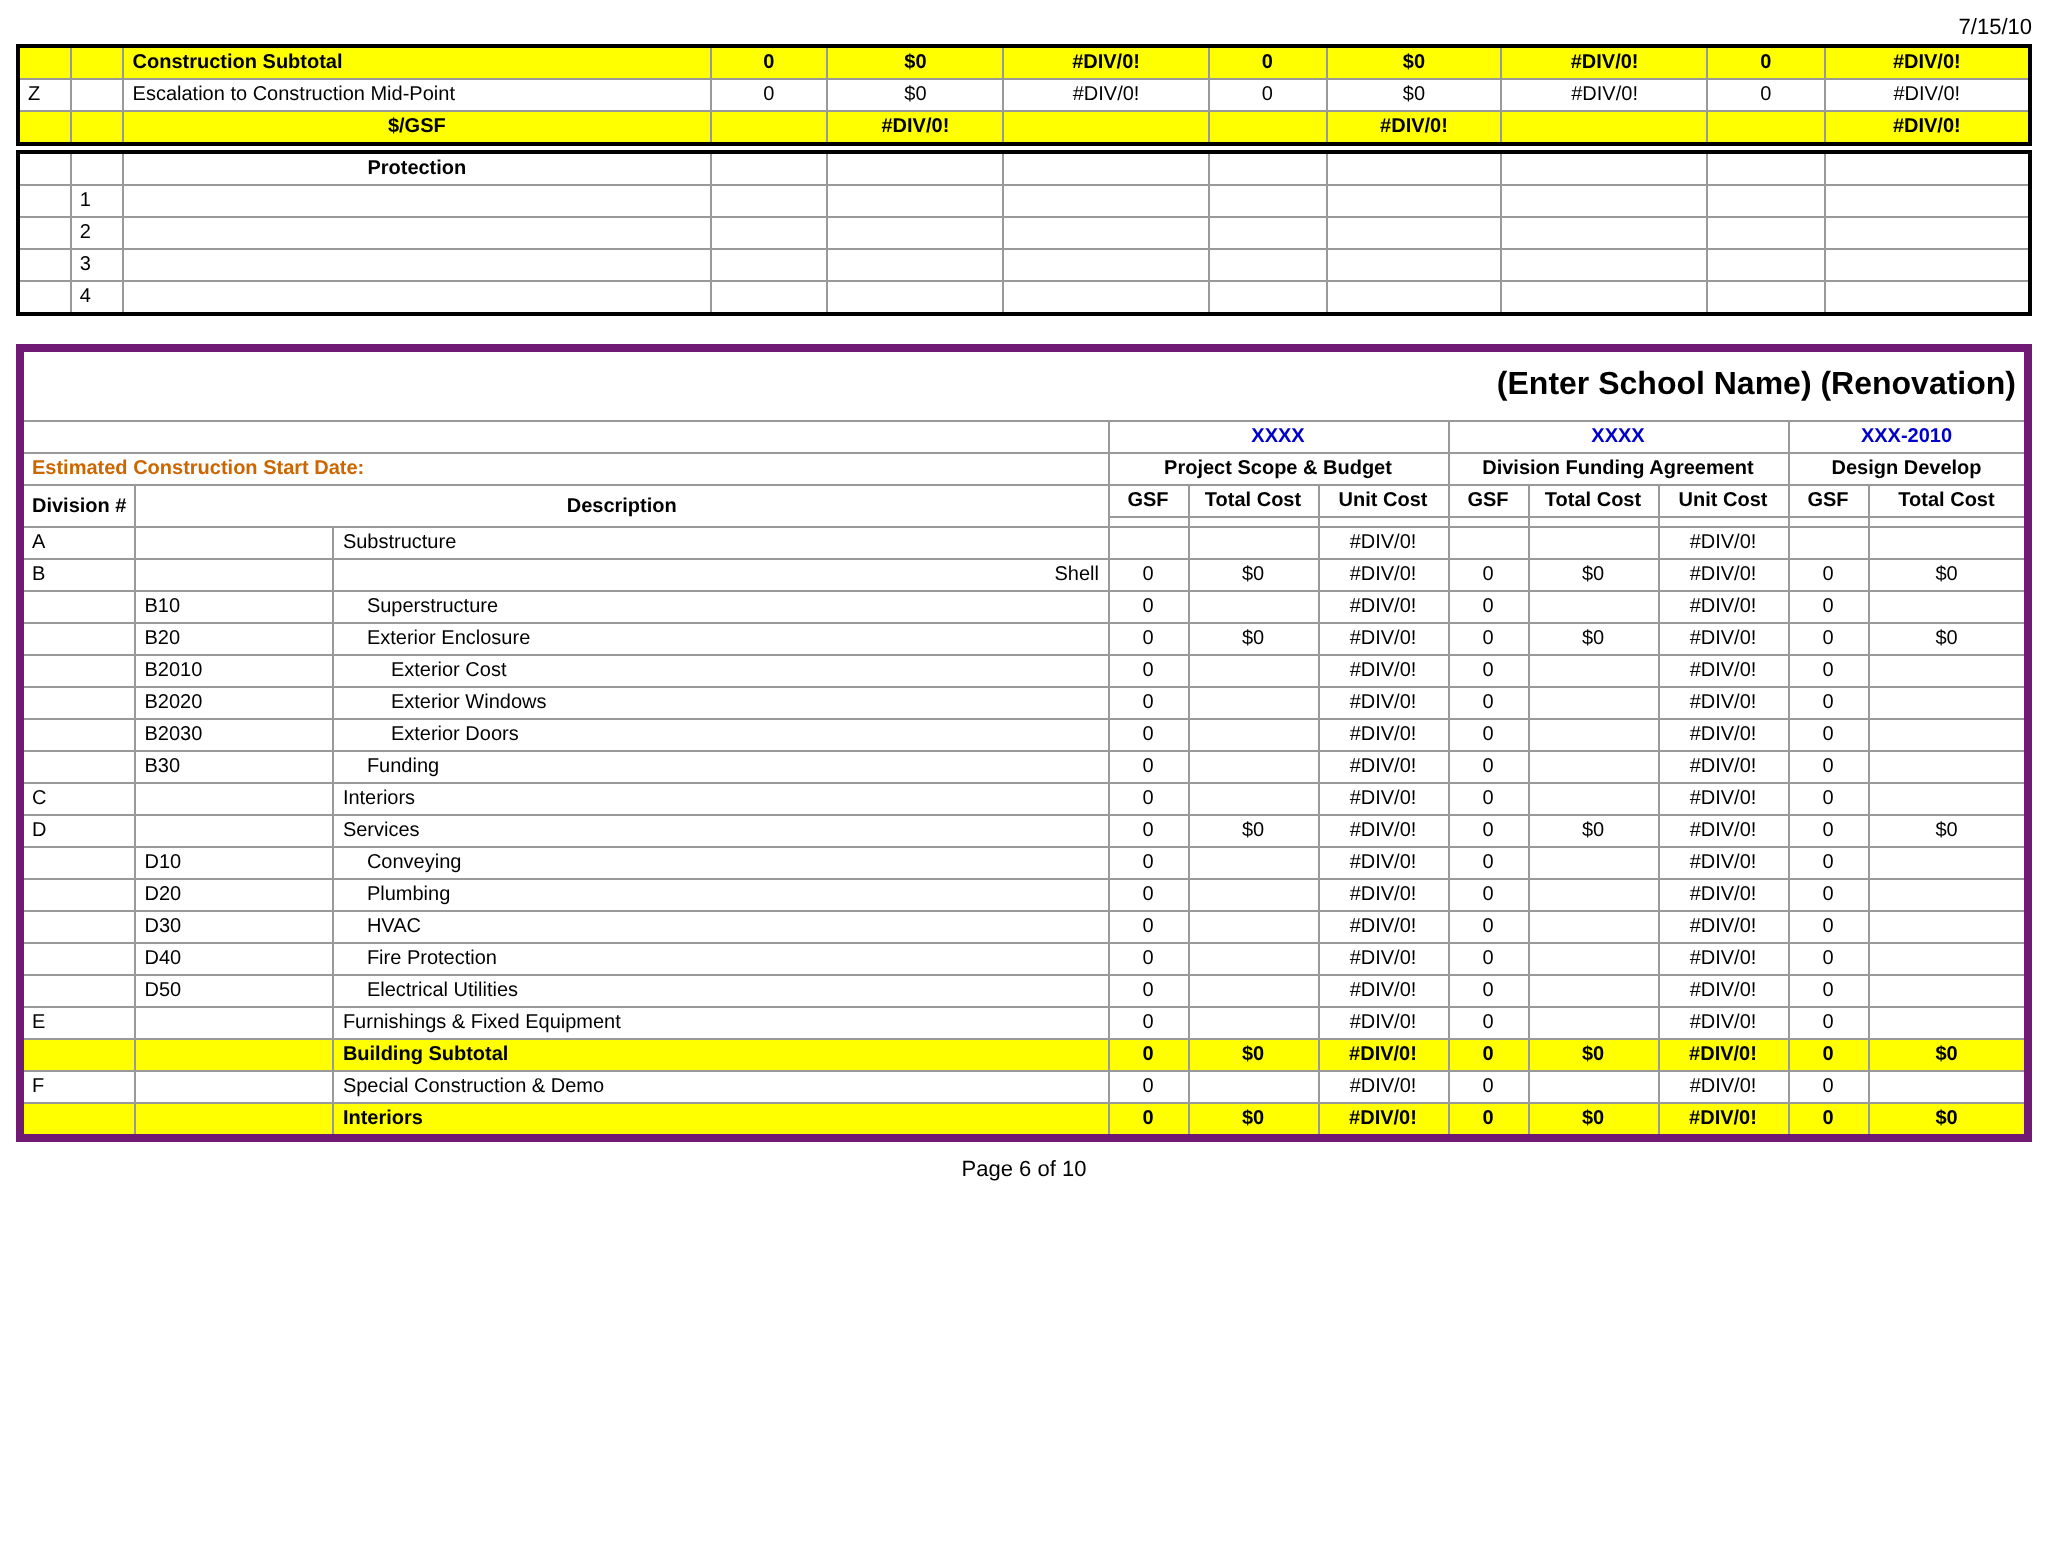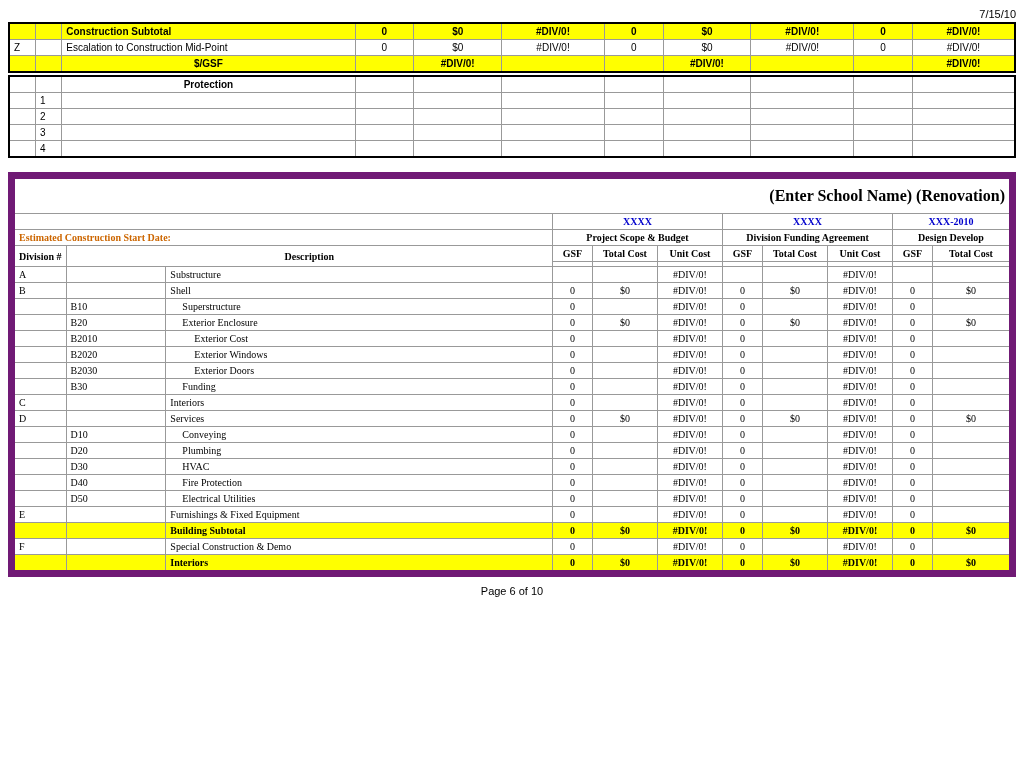--- a/index.html
+++ b/index.html
@@ -158,21 +158,21 @@
         <td style="border: 1px solid rgb(153, 153, 153); height: 16px;"></td>
         <td style="border: 1px solid rgb(153, 153, 153); height: 16px;"></td>
         <td style="border: 1px solid rgb(153, 153, 153); height: 16px;"></td>
         <td style="border: 1px solid rgb(153, 153, 153); height: 16px;"></td>
         <td style="border: 1px solid rgb(153, 153, 153); height: 16px;"></td>
         <td style="border: 1px solid rgb(153, 153, 153); height: 16px;"></td>
       </tr>
     </tbody>
 </table>
 
-<table style="border:7px solid #701a75; width:100%;font-family:Liberation Serif, serif;">
+<table style="border:4px solid #701a75; width:100%;">
   <tbody>
 
     <tr>
       <td colspan="11" class="school-title" style="border:1px solid #999;">(Enter School Name) (Renovation)</td>
     </tr>
 
     <tr>
       <td colspan="3" style="border:1px solid #999;"></td>
       <td colspan="3" class="center" style="border:1px solid #999; color:#0000CC; font-weight:bold;">XXXX</td>
       <td colspan="3" class="center" style="border:1px solid #999; color:#0000CC; font-weight:bold;">XXXX</td>
@@ -218,21 +218,21 @@
       <td class="center" style="border:1px solid #999;">#DIV/0!</td>
       <td class="center" style="border:1px solid #999;"></td>
       <td class="center" style="border:1px solid #999;"></td>
       <td class="center" style="border:1px solid #999;">#DIV/0!</td>
       <td class="center" style="border:1px solid #999;"></td>
       <td class="center" style="border:1px solid #999;"></td>
     </tr>
     <tr id="row-B">
       <td style="border:1px solid #999;">B</td>
       <td style="border:1px solid #999;"></td>
-      <td style="border:1px solid #999;">Shell</td>
+      <td style="border:1px solid #999;text-align:right;">Shell</td>
       <td class="center" style="border:1px solid #999;">0</td>
       <td class="center" style="border:1px solid #999;">$0</td>
       <td class="center" style="border:1px solid #999;">#DIV/0!</td>
       <td class="center" style="border:1px solid #999;">0</td>
       <td class="center" style="border:1px solid #999;">$0</td>
       <td class="center" style="border:1px solid #999;">#DIV/0!</td>
       <td class="center" style="border:1px solid #999;">0</td>
       <td class="center" style="border:1px solid #999;">$0</td>
     </tr>
     <tr id="row-B10">

